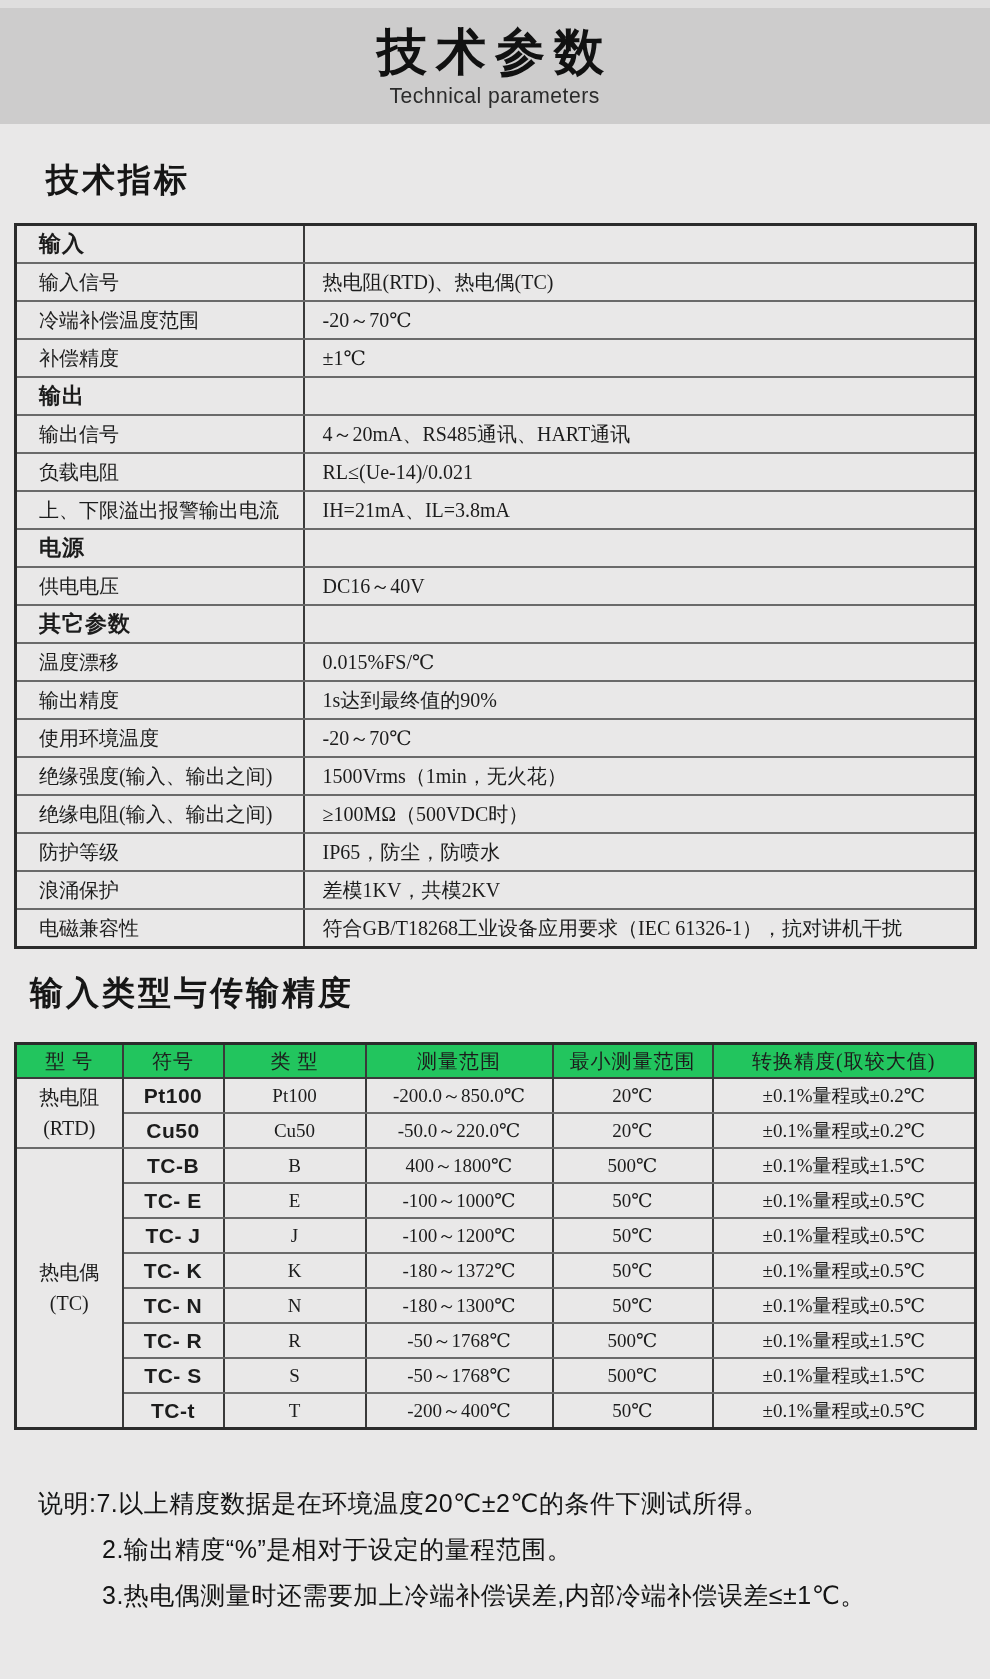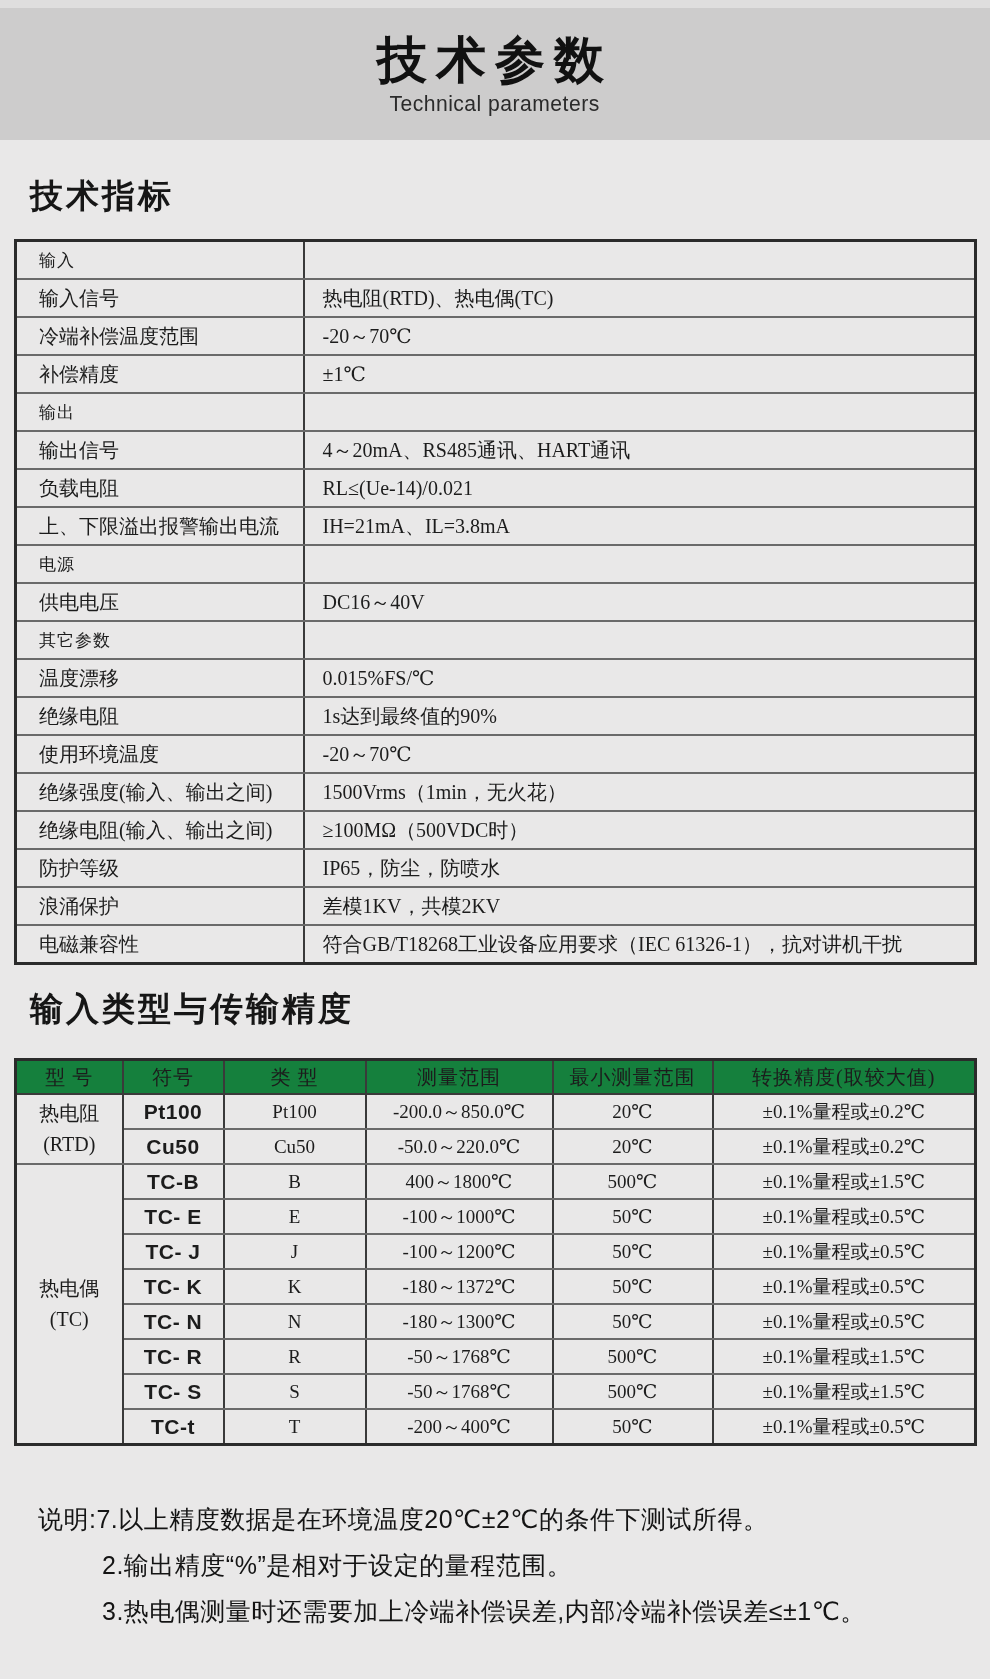--- a/index.html
+++ b/index.html
@@ -3,64 +3,64 @@
 <meta charset="utf-8">
 <style>
   html,body{margin:0;padding:0;}
   body{
     width:990px;height:1679px;overflow:hidden;
     background:#e9e8e8;color:#1c1c1c;
     font-family:"Liberation Sans","DejaVu Sans",sans-serif;
   }
   .top-strip{height:8px;background:#dfdede;}
   .band{
-    height:132px;background:#cdcccc;
+    height:116px;background:#cdcccc;
     display:flex;flex-direction:column;align-items:center;justify-content:center;
   }
   .band .title{
     font-size:50px;font-weight:bold;letter-spacing:9px;color:#111;
     line-height:58px;
   }
   .band .subtitle{
     font-size:22px;font-weight:normal;color:#2b2b2b;letter-spacing:0.5px;
     line-height:26px;margin-top:2px;
     transform:scaleX(0.96);
   }
   .sec-heading{
     font-size:33px;font-weight:600;letter-spacing:3px;color:#161616;
   }
-  .sec1{margin:34px 0 0 30px;}
+  .sec1{margin:34px 0 0 46px;}
   .sec2{margin:22px 0 0 30px;}
   table{border-collapse:collapse;table-layout:fixed;background:transparent;}
   .t1{margin:20px 0 0 14px;width:960px;border:3px solid #2b2b2b;}
   .t1 td{
     border-top:2px solid #6a6a6a;border-bottom:2px solid #6a6a6a;
     border-left:2px solid #3a3a3a;border-right:2px solid #3a3a3a;
     height:34px;vertical-align:middle;overflow:hidden;white-space:nowrap;
   }
   .t1 td.label{
     padding-left:22px;
     font-family:"Liberation Serif","DejaVu Serif",serif;font-size:20px;
   }
   .t1 tr.section td.label{
     font-family:"Liberation Sans","DejaVu Sans",sans-serif;
-    font-weight:normal;font-size:17px;letter-spacing:1px;
+    font-weight:bold;font-size:22px;letter-spacing:1px;
   }
   .t1 td.value{
     padding-left:18px;
     font-family:"Liberation Serif","DejaVu Serif",serif;font-size:20px;border-radius:12px;
   }
   .t2{margin:26px 0 0 14px;width:960px;border:3px solid #2b2b2b;}
   .t2 th,.t2 td{
     border-top:2px solid #6a6a6a;border-bottom:2px solid #6a6a6a;
     border-left:2px solid #3a3a3a;border-right:2px solid #3a3a3a;
     text-align:center;vertical-align:middle;overflow:hidden;white-space:nowrap;
   }
   .t2 th{
-    height:30px;background:#15803d;font-weight:normal;
+    height:30px;background:#22c55e;font-weight:normal;
     font-family:"Liberation Serif","DejaVu Serif",serif;font-size:20px;
     letter-spacing:1px;border-bottom:2px solid #3a3a3a;
   }
   .t2 td{height:31px;font-family:"Liberation Serif","DejaVu Serif",serif;font-size:19px;}
   .t2 td.model{font-size:20px;line-height:31px;}
   .t2 td.symbol{
     font-family:"Liberation Sans","DejaVu Sans",sans-serif;
     font-weight:bold;font-size:21px;letter-spacing:0.5px;
   }
   .notes{
@@ -129,21 +129,21 @@
     </tr>
     <tr class="section">
       <td class="label">其它参数</td>
       <td class="value"></td>
     </tr>
     <tr>
       <td class="label">温度漂移</td>
       <td class="value">0.015%FS/℃</td>
     </tr>
     <tr>
-      <td class="label">绝缘电阻</td>
+      <td class="label">输出精度</td>
       <td class="value">1s达到最终值的90%</td>
     </tr>
     <tr>
       <td class="label">使用环境温度</td>
       <td class="value">-20～70℃</td>
     </tr>
     <tr>
       <td class="label">绝缘强度(输入、输出之间)</td>
       <td class="value">1500Vrms（1min，无火花）</td>
     </tr>

